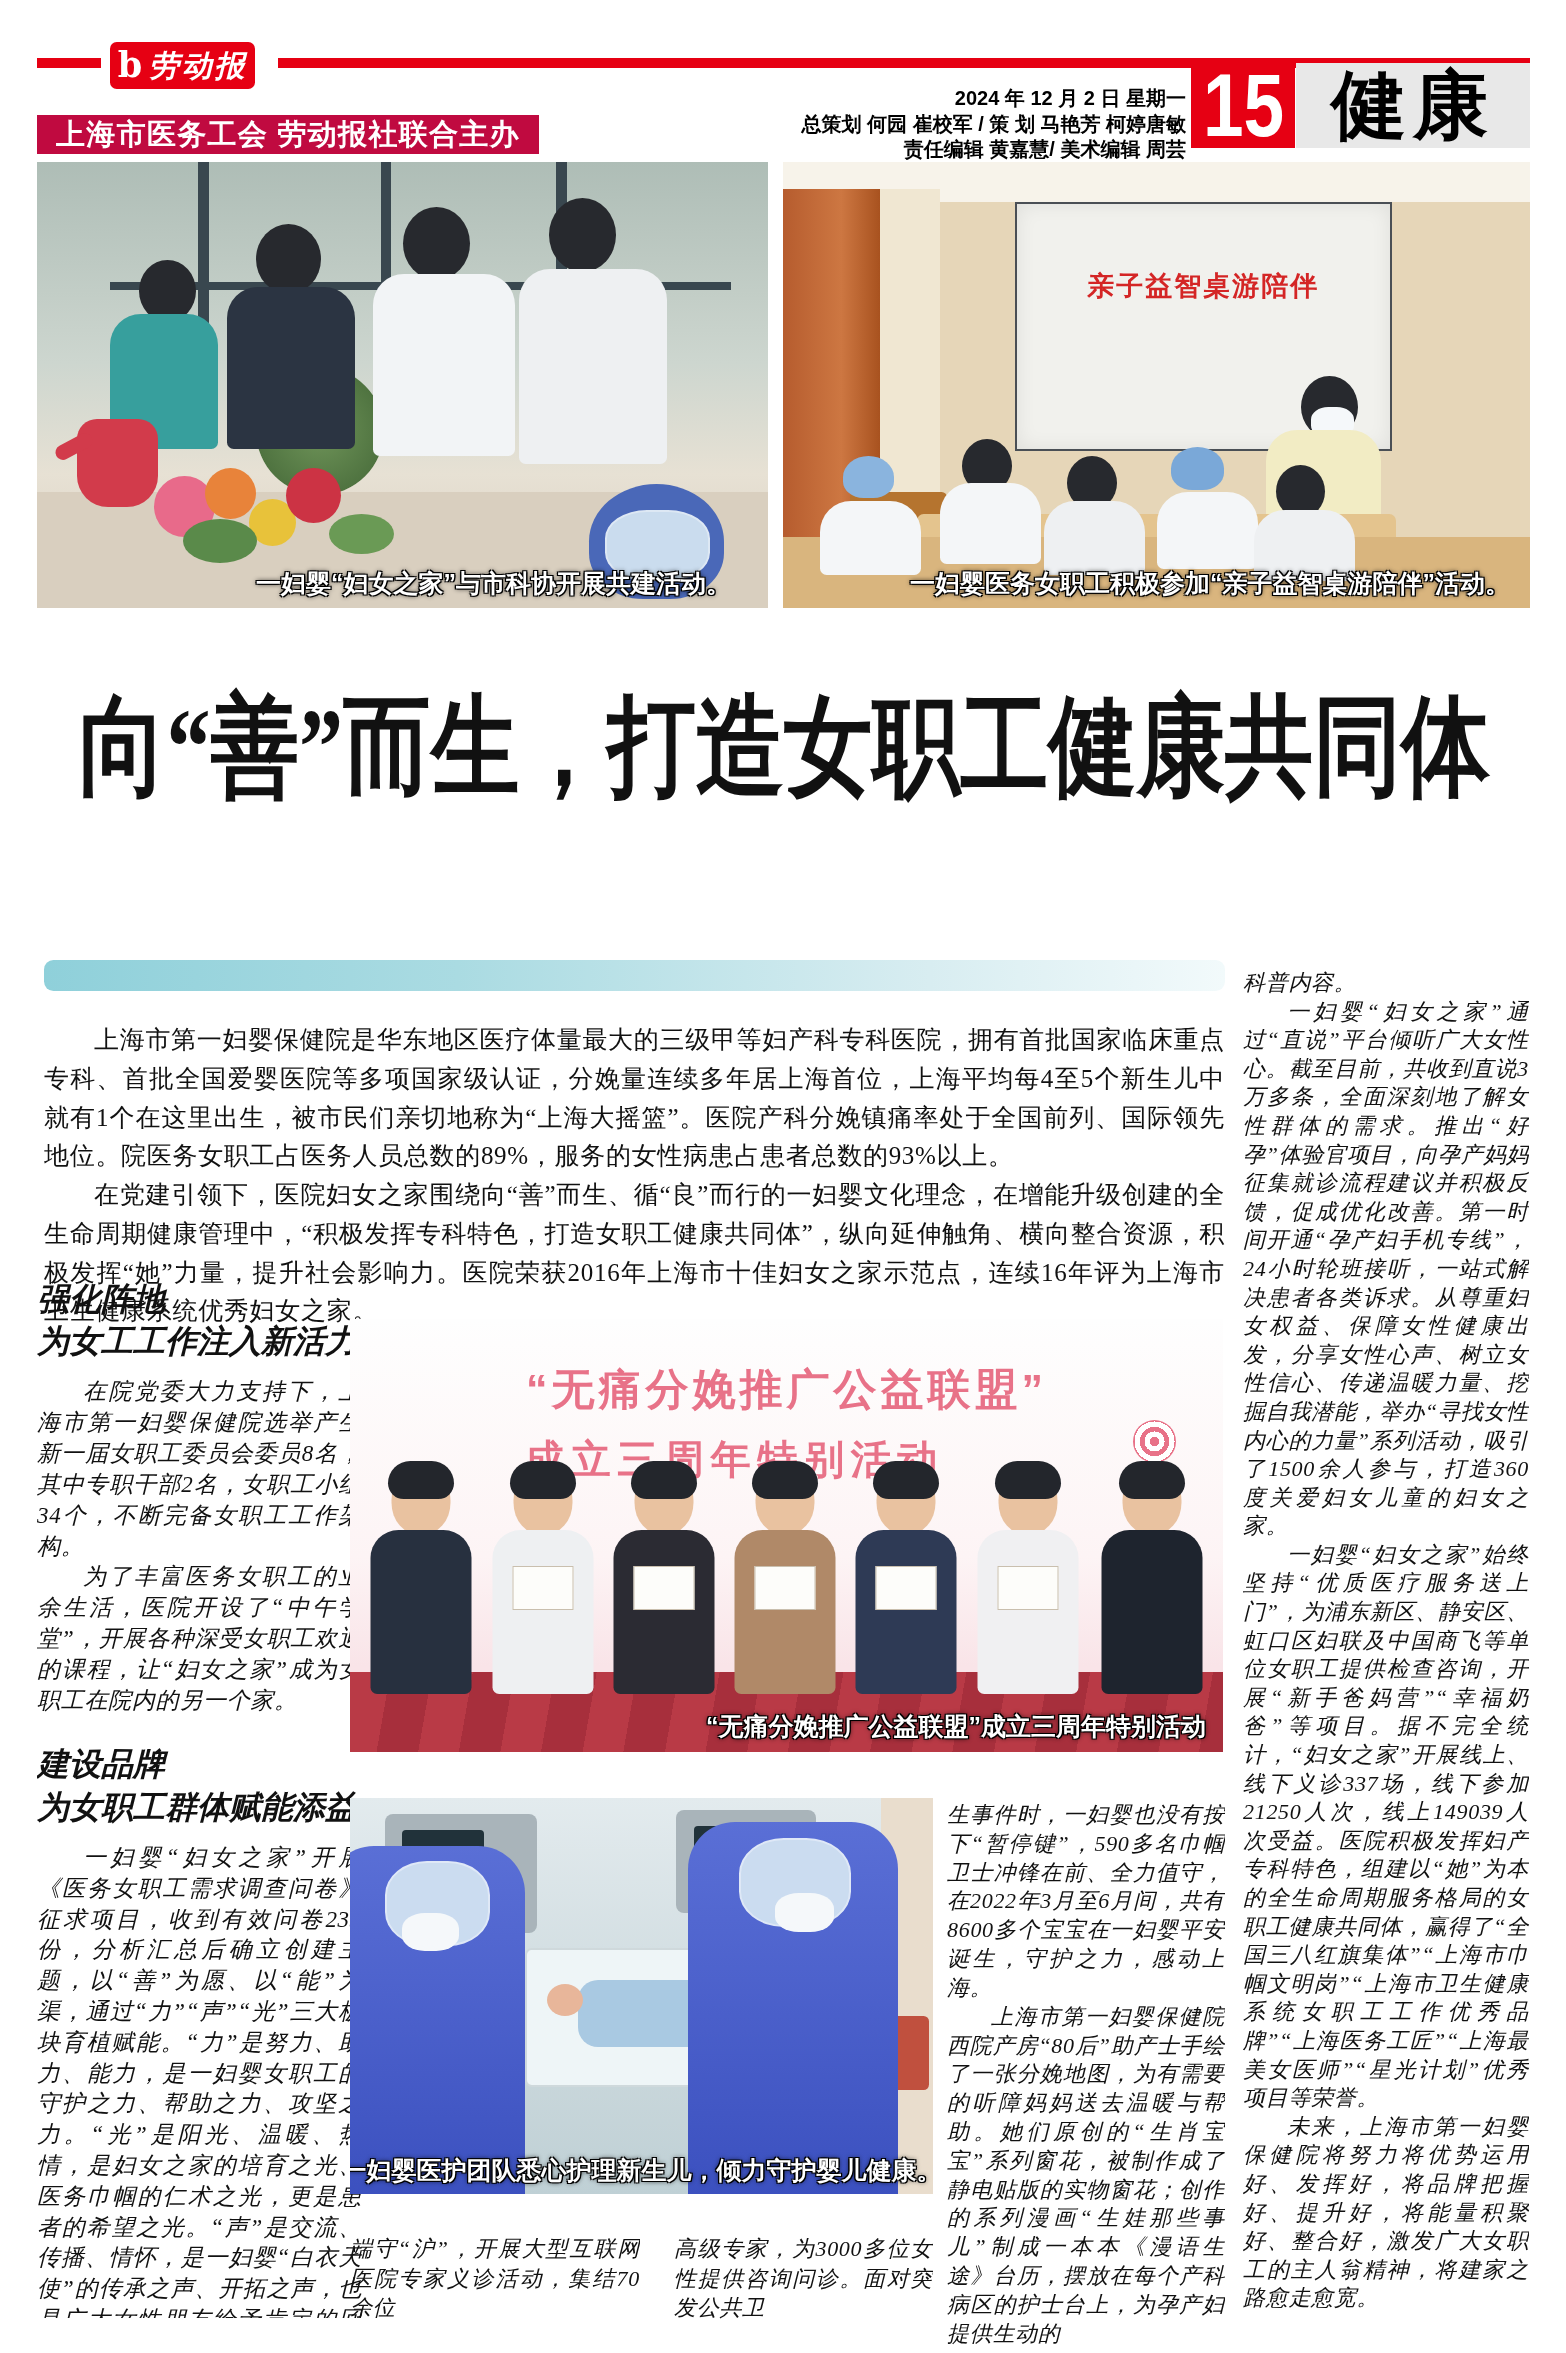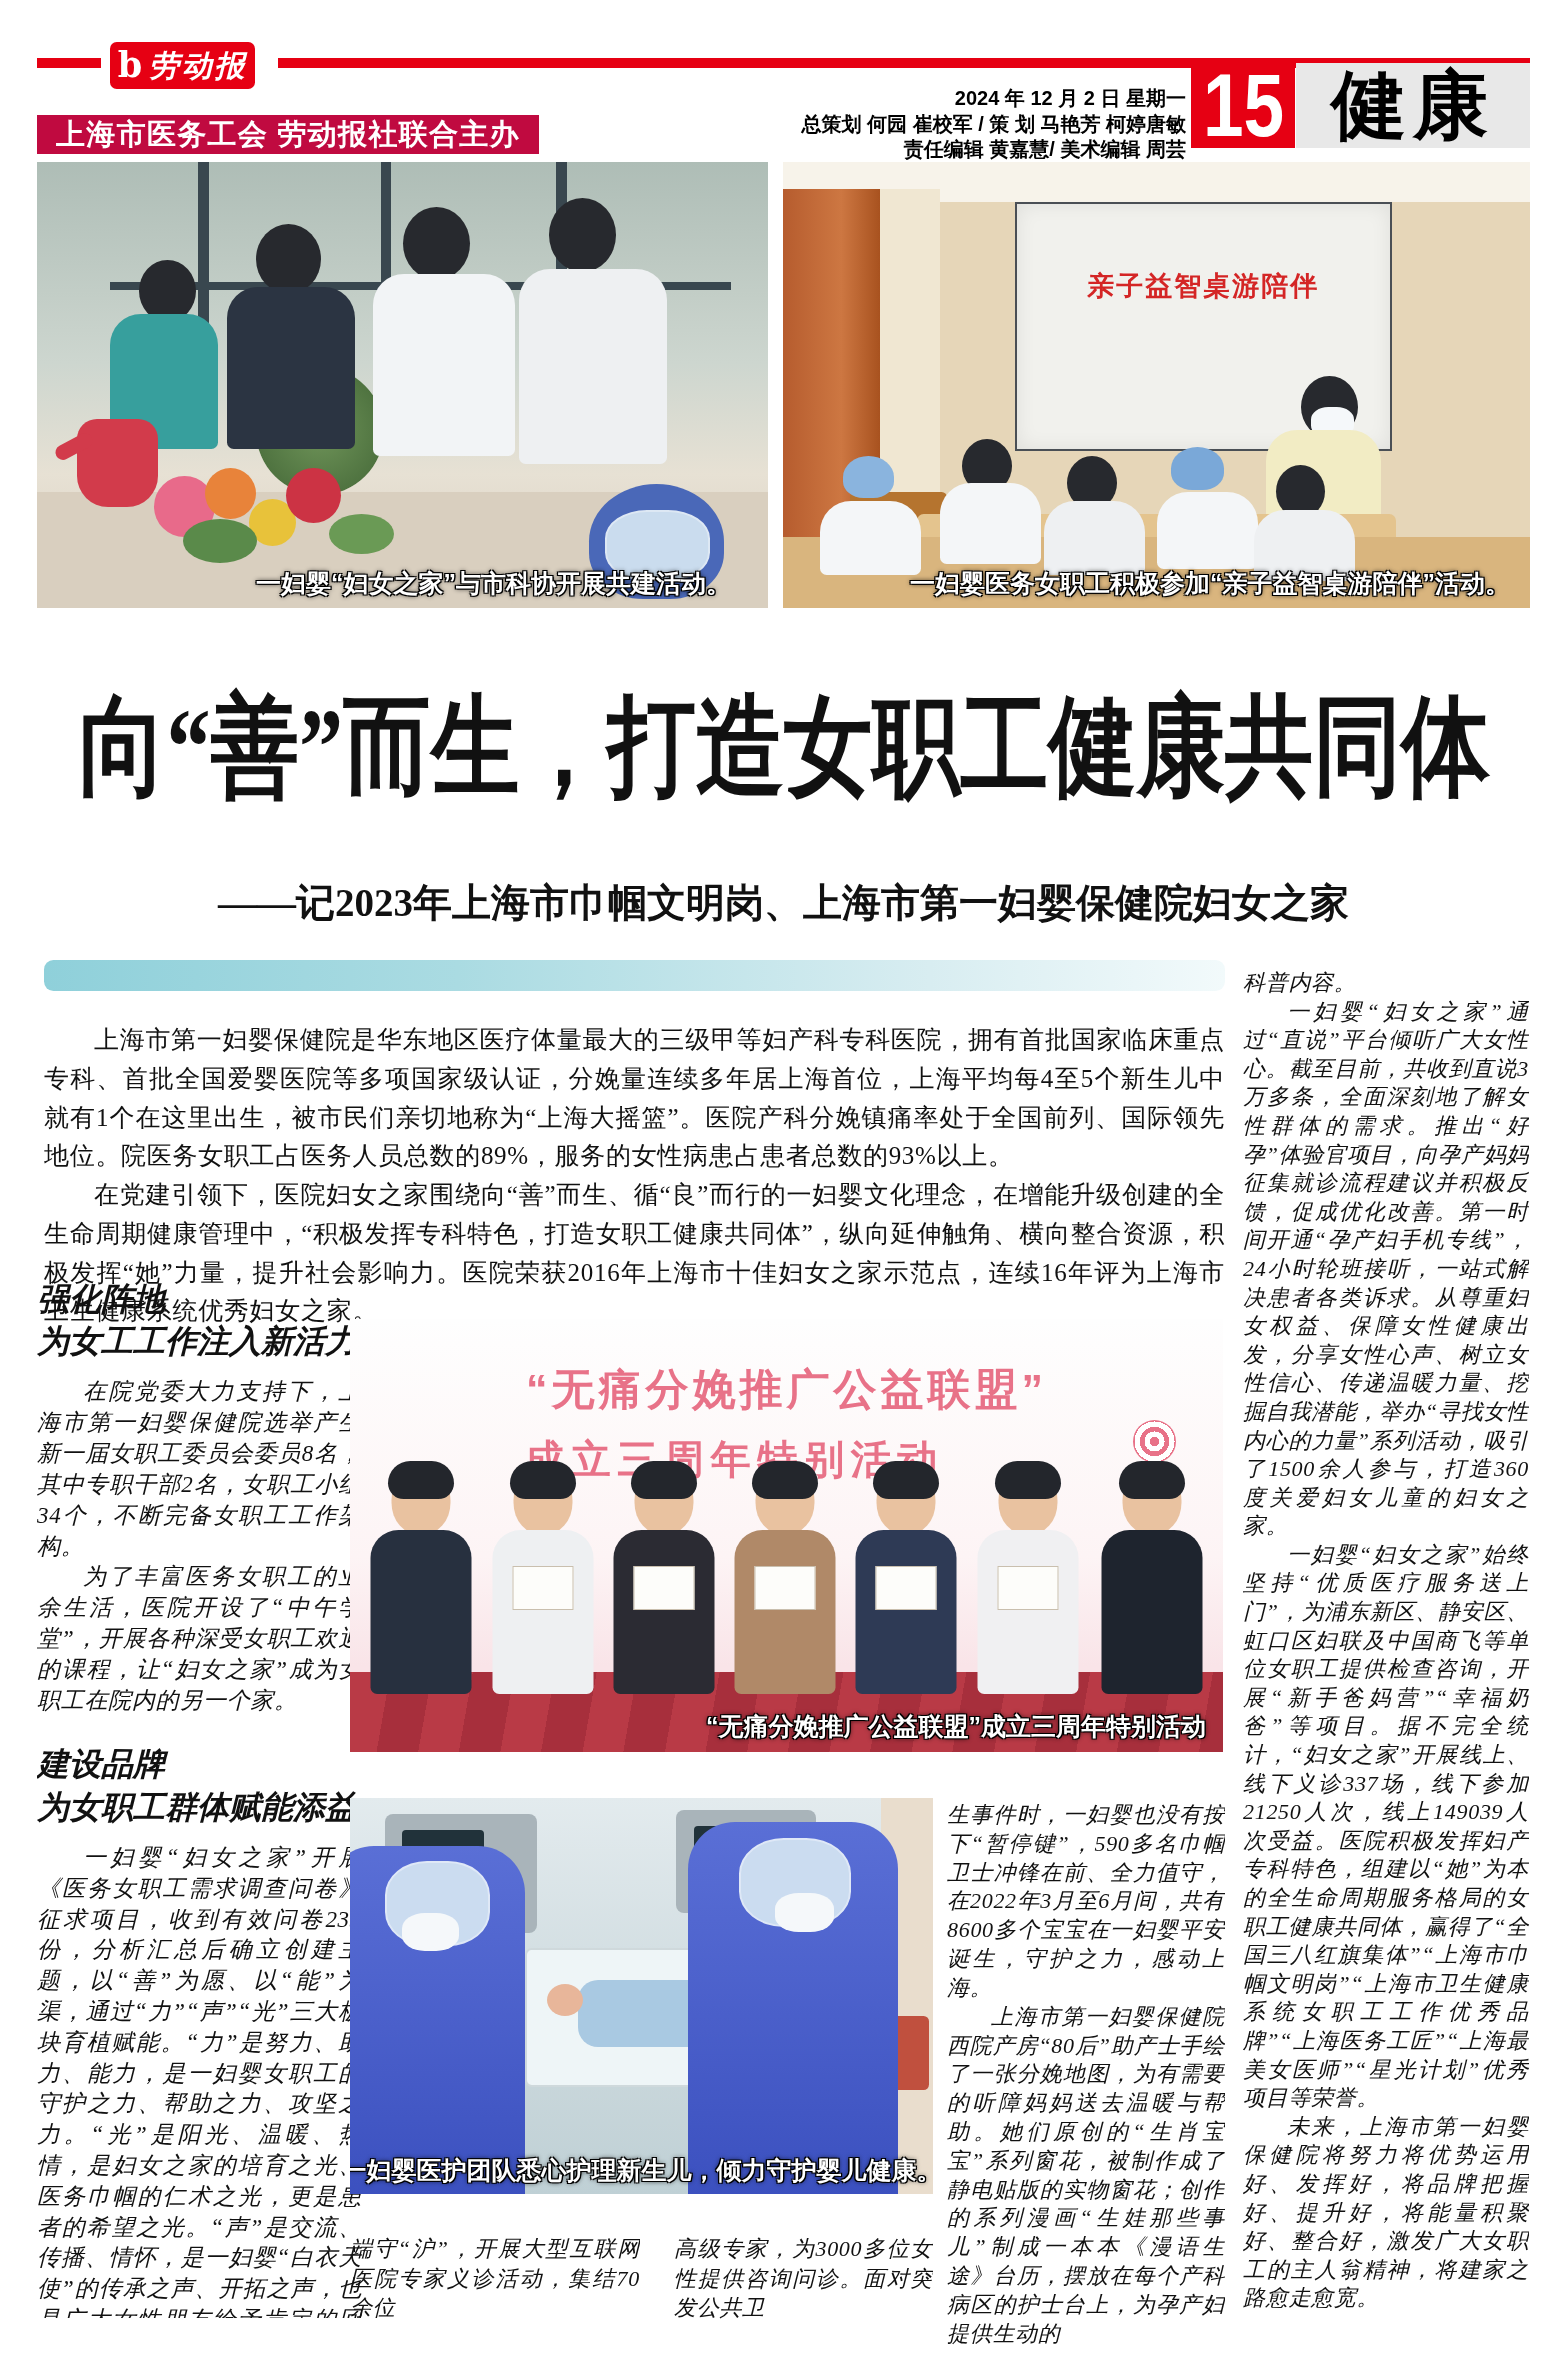--- a/index.html
+++ b/index.html
@@ -212,21 +212,20 @@
     <div class="head" style="left:66%;top:68%;width:49px;height:53px;"></div>
     <div class="torso" style="left:63%;top:78%;width:101px;height:71px;background:#eef0f2;"></div>
     <div class="cap" style="left:8%;top:66%;width:51px;height:42px;background:#8ab4de;"></div>
     <div class="torso" style="left:5%;top:76%;width:101px;height:74px;background:#f4f6f8;"></div>
     <div class="caption" style="right:20px;bottom:8px;">一妇婴医务女职工积极参加“亲子益智桌游陪伴”活动。</div>
   </div>
 
   <div class="headline">
     <span>向“善”而生，打造女职工健康共同体</span>
   </div>
-  <div class="subhead">——记2023年上海市巾帼文明岗、上海市第一妇婴保健院妇女之家</div>
 
   <div class="intro">
     <div class="intro-bar"></div>
     <p>上海市第一妇婴保健院是华东地区医疗体量最大的三级甲等妇产科专科医院，拥有首批国家临床重点专科、首批全国爱婴医院等多项国家级认证，分娩量连续多年居上海首位，上海平均每4至5个新生儿中就有1个在这里出生，被市民们亲切地称为“上海大摇篮”。医院产科分娩镇痛率处于全国前列、国际领先地位。院医务女职工占医务人员总数的89%，服务的女性病患占患者总数的93%以上。</p>
     <p>在党建引领下，医院妇女之家围绕向“善”而生、循“良”而行的一妇婴文化理念，在增能升级创建的全生命周期健康管理中，“积极发挥专科特色，打造女职工健康共同体”，纵向延伸触角、横向整合资源，积极发挥“她”力量，提升社会影响力。医院荣获2016年上海市十佳妇女之家示范点，连续16年评为上海市卫生健康系统优秀妇女之家。</p>
   </div>
 
   <div class="col left-col">
     <div class="col-head">
       <div>强化阵地</div>

